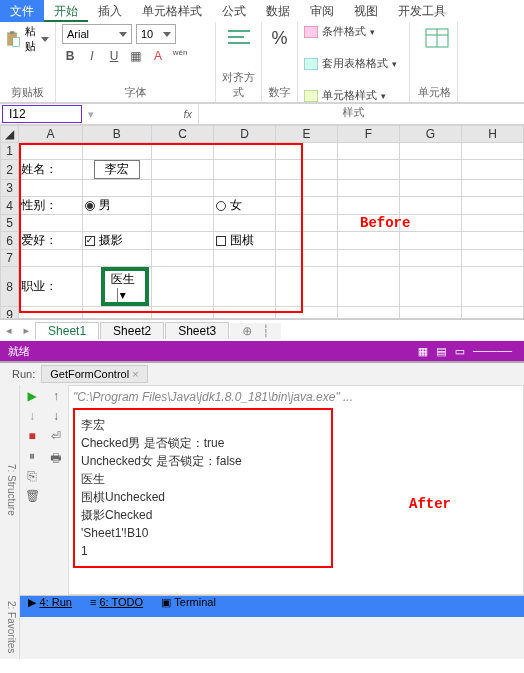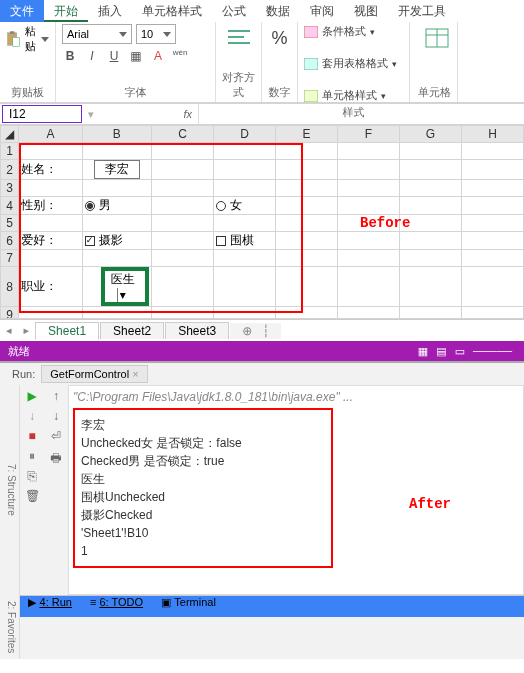--- a/index.html
+++ b/index.html
@@ -348,22 +348,22 @@
   <div class="ide-tool">
    <div>↑</div>
    <div>↓</div>
    <div>⏎</div>
    <div>🖶</div>
   </div>
   <div class="ide-out">
    <div class="path">"C:\Program Files\Java\jdk1.8.0_181\bin\java.exe" ...</div>
    <div class="red-box2">
     <div>李宏</div>
+    <div>Checked男 是否锁定：true</div>
     <div>Unchecked女 是否锁定：false</div>
-    <div>Checked男 是否锁定：true</div>
     <div>医生</div>
     <div>围棋Unchecked</div>
     <div>摄影Checked</div>
     <div>'Sheet1'!B10</div>
     <div>1</div>
    </div>
    <div class="annot" style="top:110px;left:340px">After</div>
   </div>
  </div>
  <div style="display:flex">

